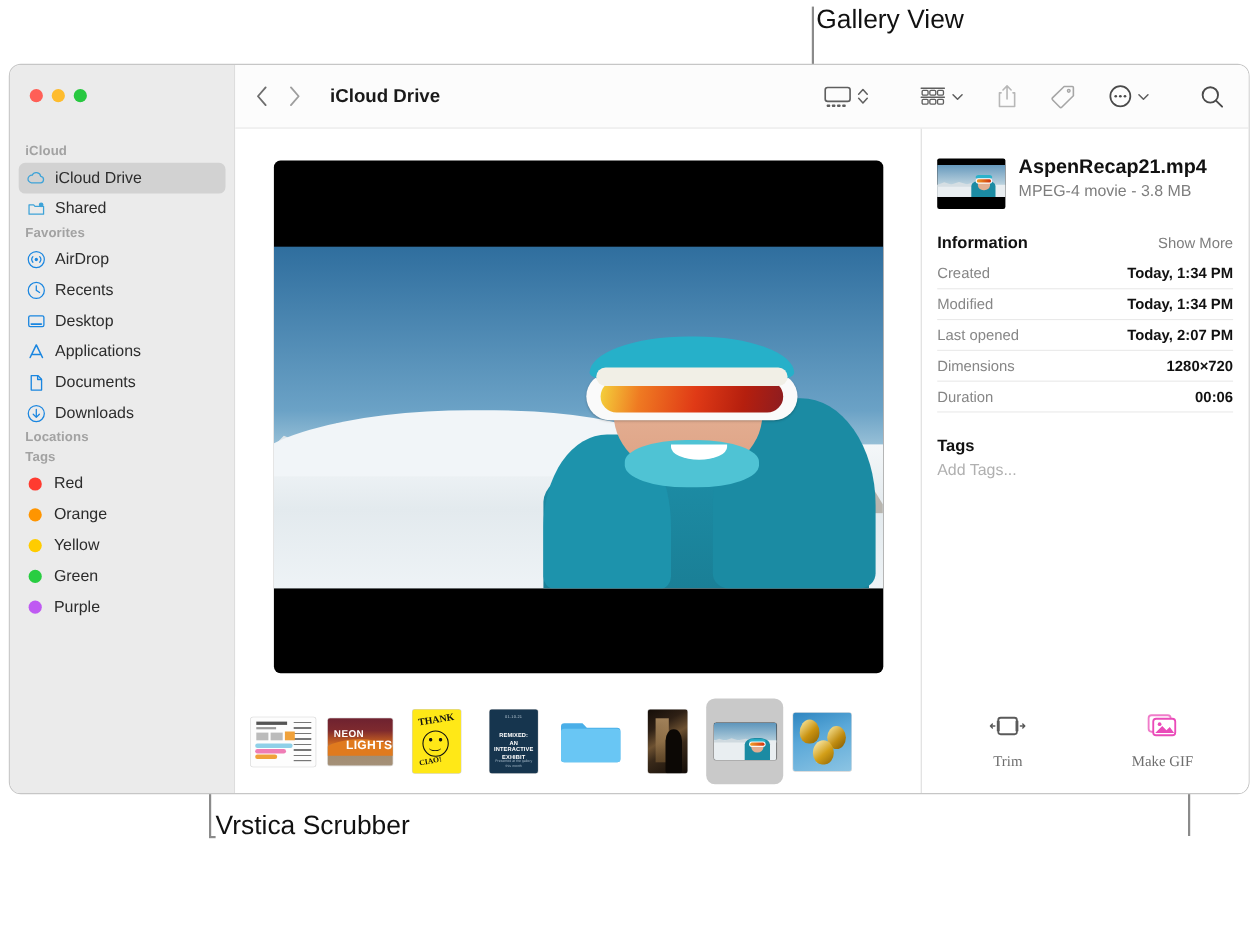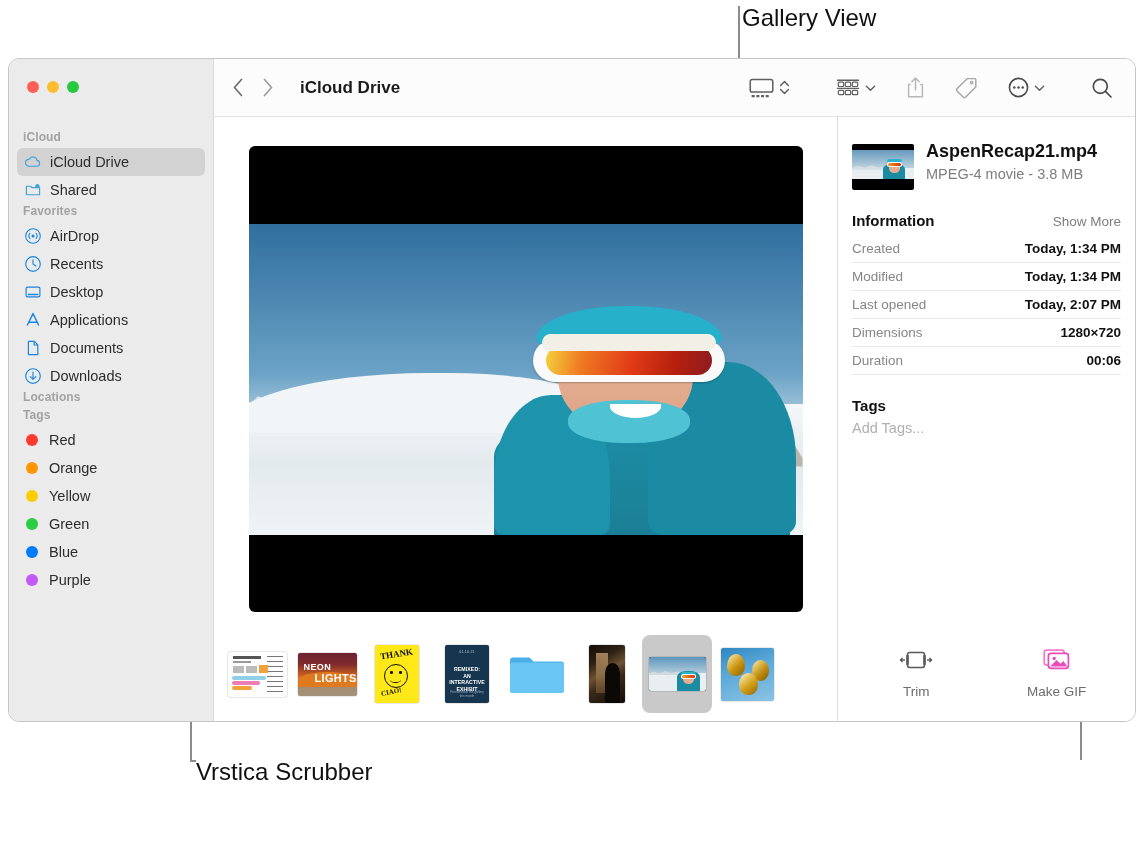--- a/index.html
+++ b/index.html
@@ -484,40 +484,41 @@
   }
 
   
   #actions {
     flex: 0 0 88px;
     display: flex;
     align-items: flex-start;
     justify-content: space-around;
     padding: 14px 8px 0 8px;
     box-sizing: border-box;
+    font-family: Liberation Serif, serif;
   }
   .action {
     width: 86px;
     display: flex;
     flex-direction: column;
     align-items: center;
     gap: 11px;
   }
   .action .ic { height: 26px; display:flex; align-items:center; justify-content:center; }
   .action .lbl { font-size: 13.5px; color: #6d6d6d; }
 </style>
 </head>
 <body>
 
 <div id="stage">
 
   <div class="callout-text" style="left:742px; top:2px;">Gallery View</div>
   <div class="callout-line" style="left:738px; top:6px; width:1.5px; height:62px;"></div>
 
-  <div class="callout-text" style="left:196px; top:756px;">Vrstica Scrubber</div>
+  <div class="callout-text" style="left:196px; top:735px;">Vrstica Scrubber</div>
   <div class="callout-line" style="left:190px; top:688px; width:1.5px; height:72px;"></div>
   <div class="callout-line" style="left:190px; top:760px; width:6px; height:1.5px;"></div>
 
   <div class="callout-line" style="left:1080px; top:688px; width:1.5px; height:72px;"></div>
 
   <div id="window">
 
     <div id="sidebar">
 
       <div class="traffic">
@@ -621,24 +622,20 @@
         <span class="tag-dot" style="background:#ff9500"></span>
         <span>Orange</span>
       </div>
       <div class="sb-item tag">
         <span class="tag-dot" style="background:#ffcc00"></span>
         <span>Yellow</span>
       </div>
       <div class="sb-item tag">
         <span class="tag-dot" style="background:#28cd41"></span>
         <span>Green</span>
-      </div>
-      <div class="sb-item tag">
-        <span class="tag-dot" style="background:#007aff"></span>
-        <span>Blue</span>
       </div>
       <div class="sb-item tag">
         <span class="tag-dot" style="background:#bf5af2"></span>
         <span>Purple</span>
       </div>
     </div>
 
     <div id="content">
 
       <div id="toolbar">

